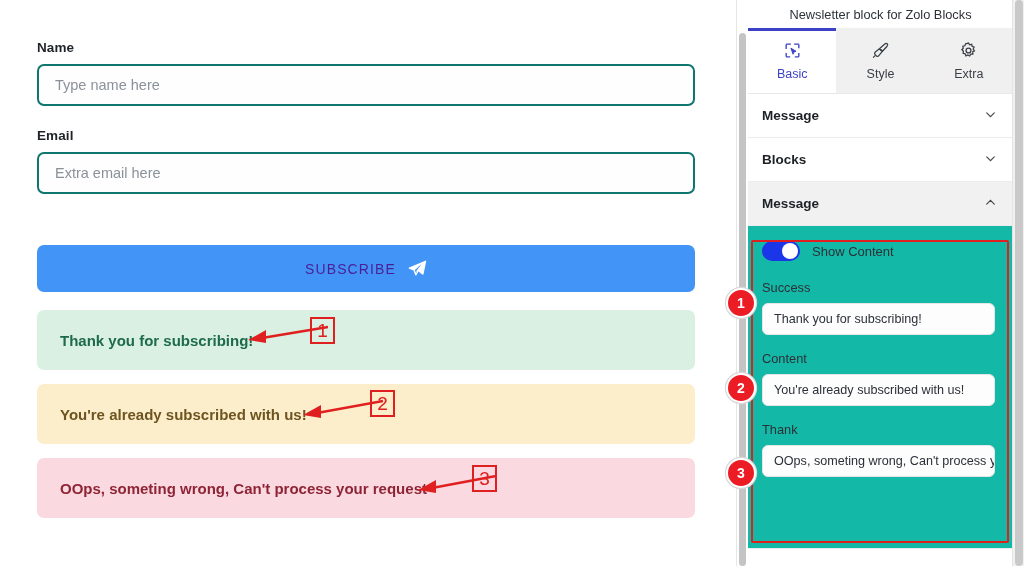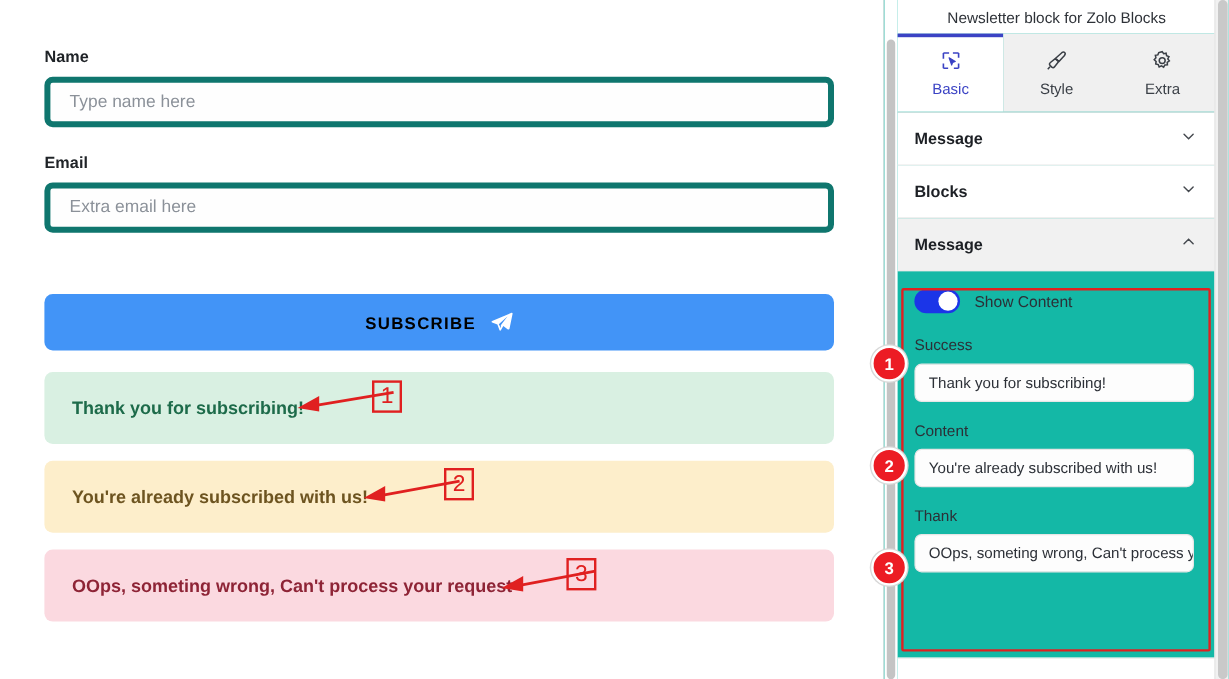--- a/index.html
+++ b/index.html
@@ -18,37 +18,37 @@
     background: #ffffff;
     overflow: hidden;
   }
   .form-wrap { position: absolute; left: 37px; top: 40px; width: 658px; }
   .field-label {
     font-size: 13.5px; font-weight: 700; color: #1f2327;
     letter-spacing: .1px; margin-bottom: 9px;
   }
   .text-input {
     width: 658px; height: 42px;
-    border: 5px solid #0f766e; border-radius: 7px;
+    border: 2px solid #0f766e; border-radius: 7px;
     background: #fefefe;
     display: flex; align-items: center;
     padding: 0 16px;
     font-size: 14.5px; color: #8b9199;
   }
   .field-gap { height: 22px; }
 
   .subscribe-btn {
     position: absolute; left: 37px; top: 245px;
     width: 658px; height: 47px;
     background: #4294f7; border-radius: 7px;
     display: flex; align-items: center; justify-content: center;
     gap: 11px; cursor: pointer;
   }
   .subscribe-btn .label {
-    color: #000000; font-size: 14px; font-weight: 700; letter-spacing: 1.1px;
+    color: #4c1d95; font-size: 14px; font-weight: 400; letter-spacing: 1.1px;
   }
   .plane { width: 20px; height: 20px; display: block; }
 
   .alert {
     position: absolute; left: 37px; width: 658px; height: 60px;
     border-radius: 7px;
     display: flex; align-items: center;
     padding-left: 23px;
     font-size: 15px; font-weight: 700;
   }

